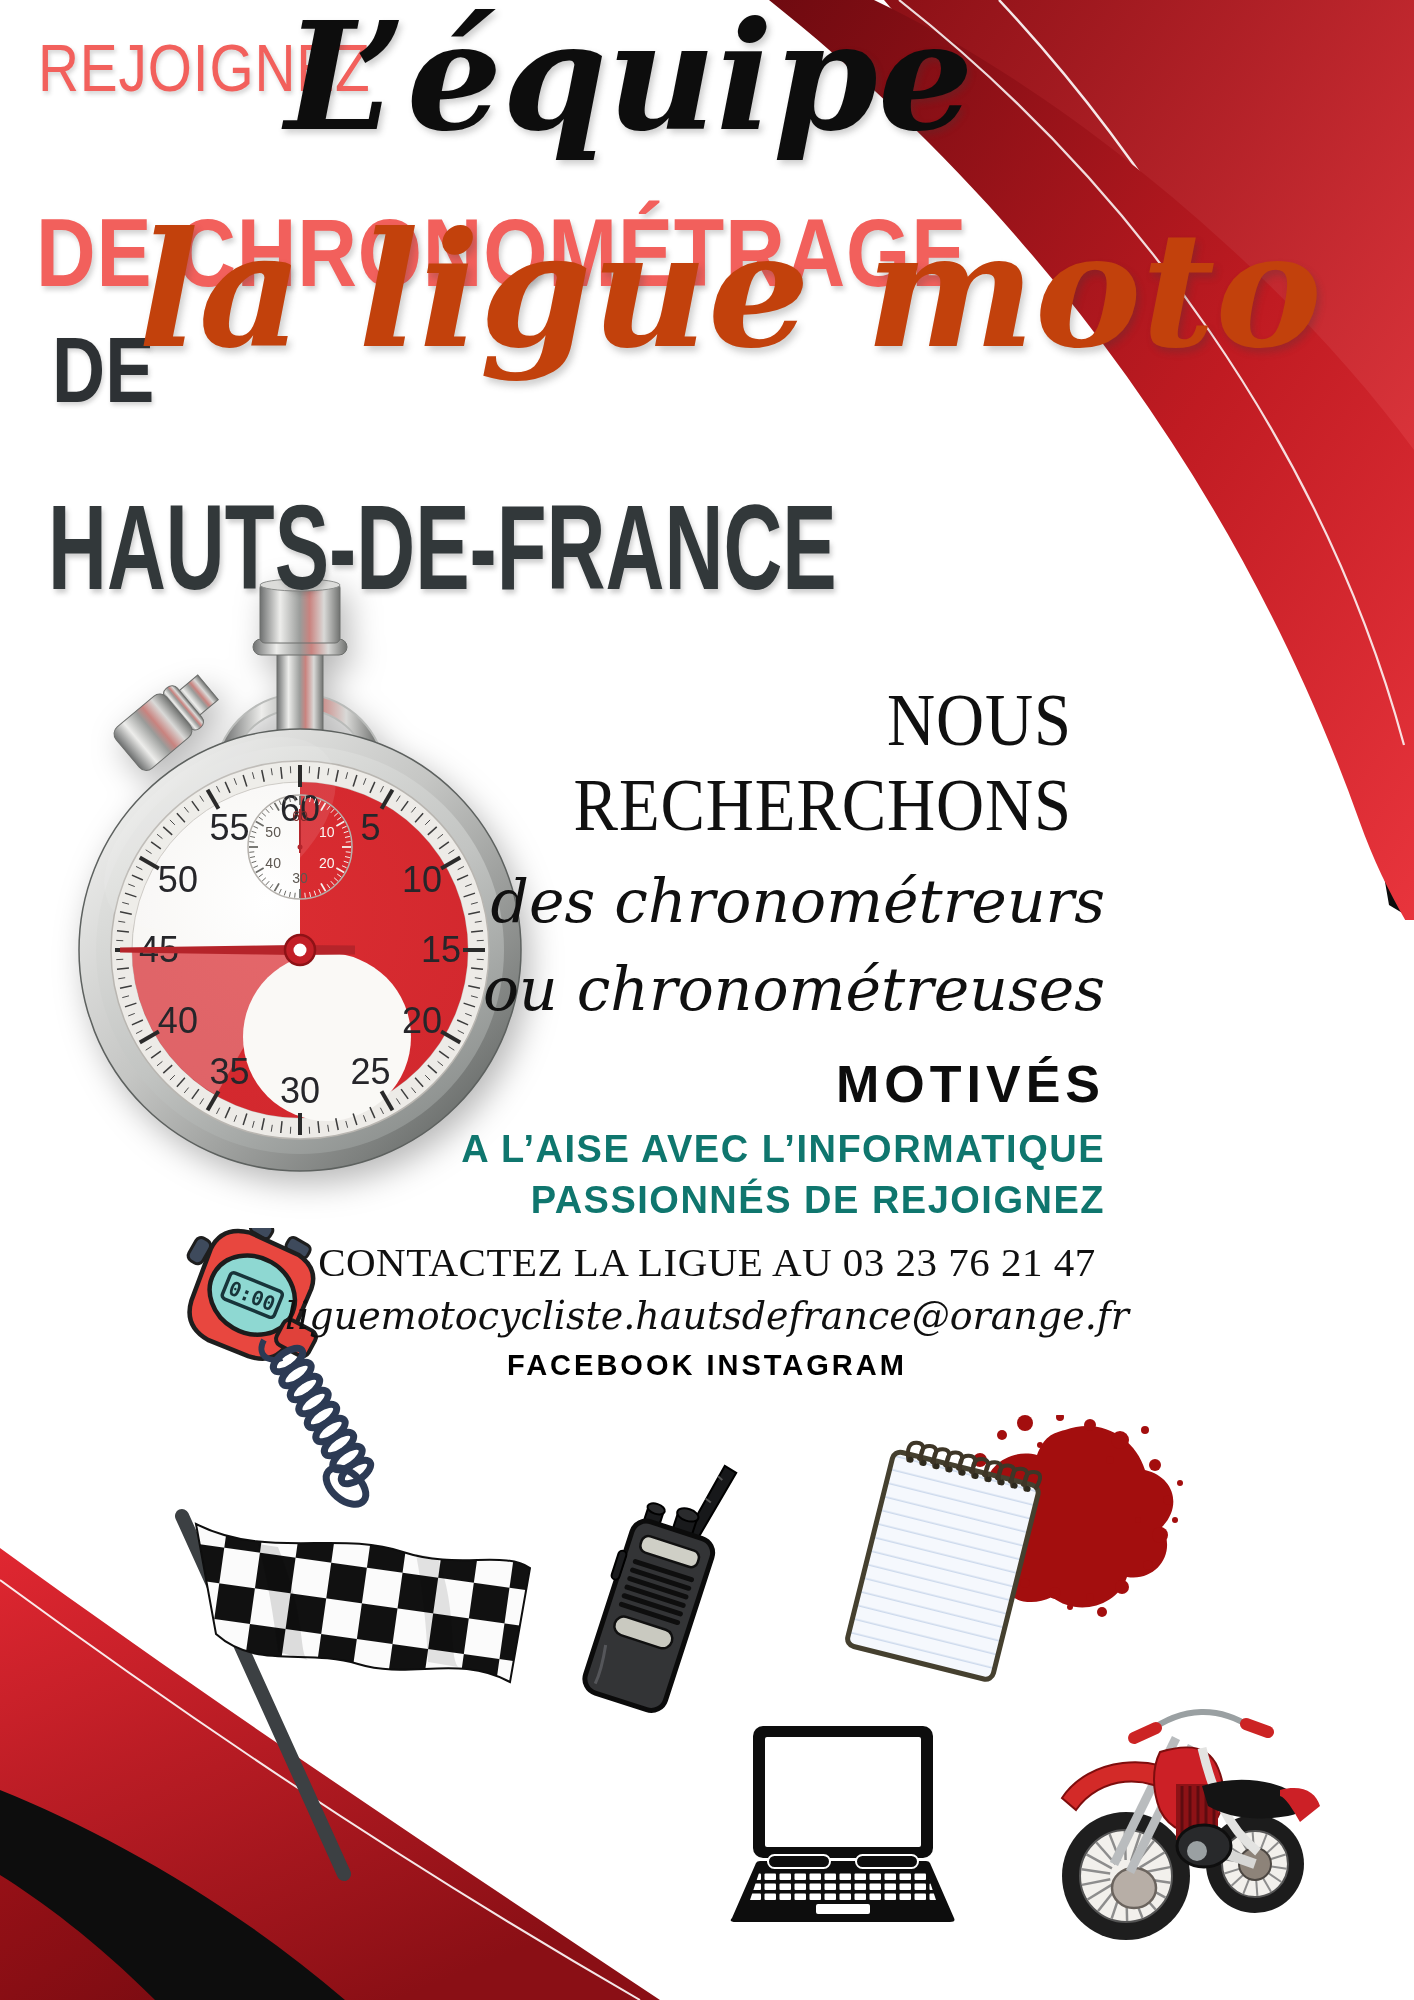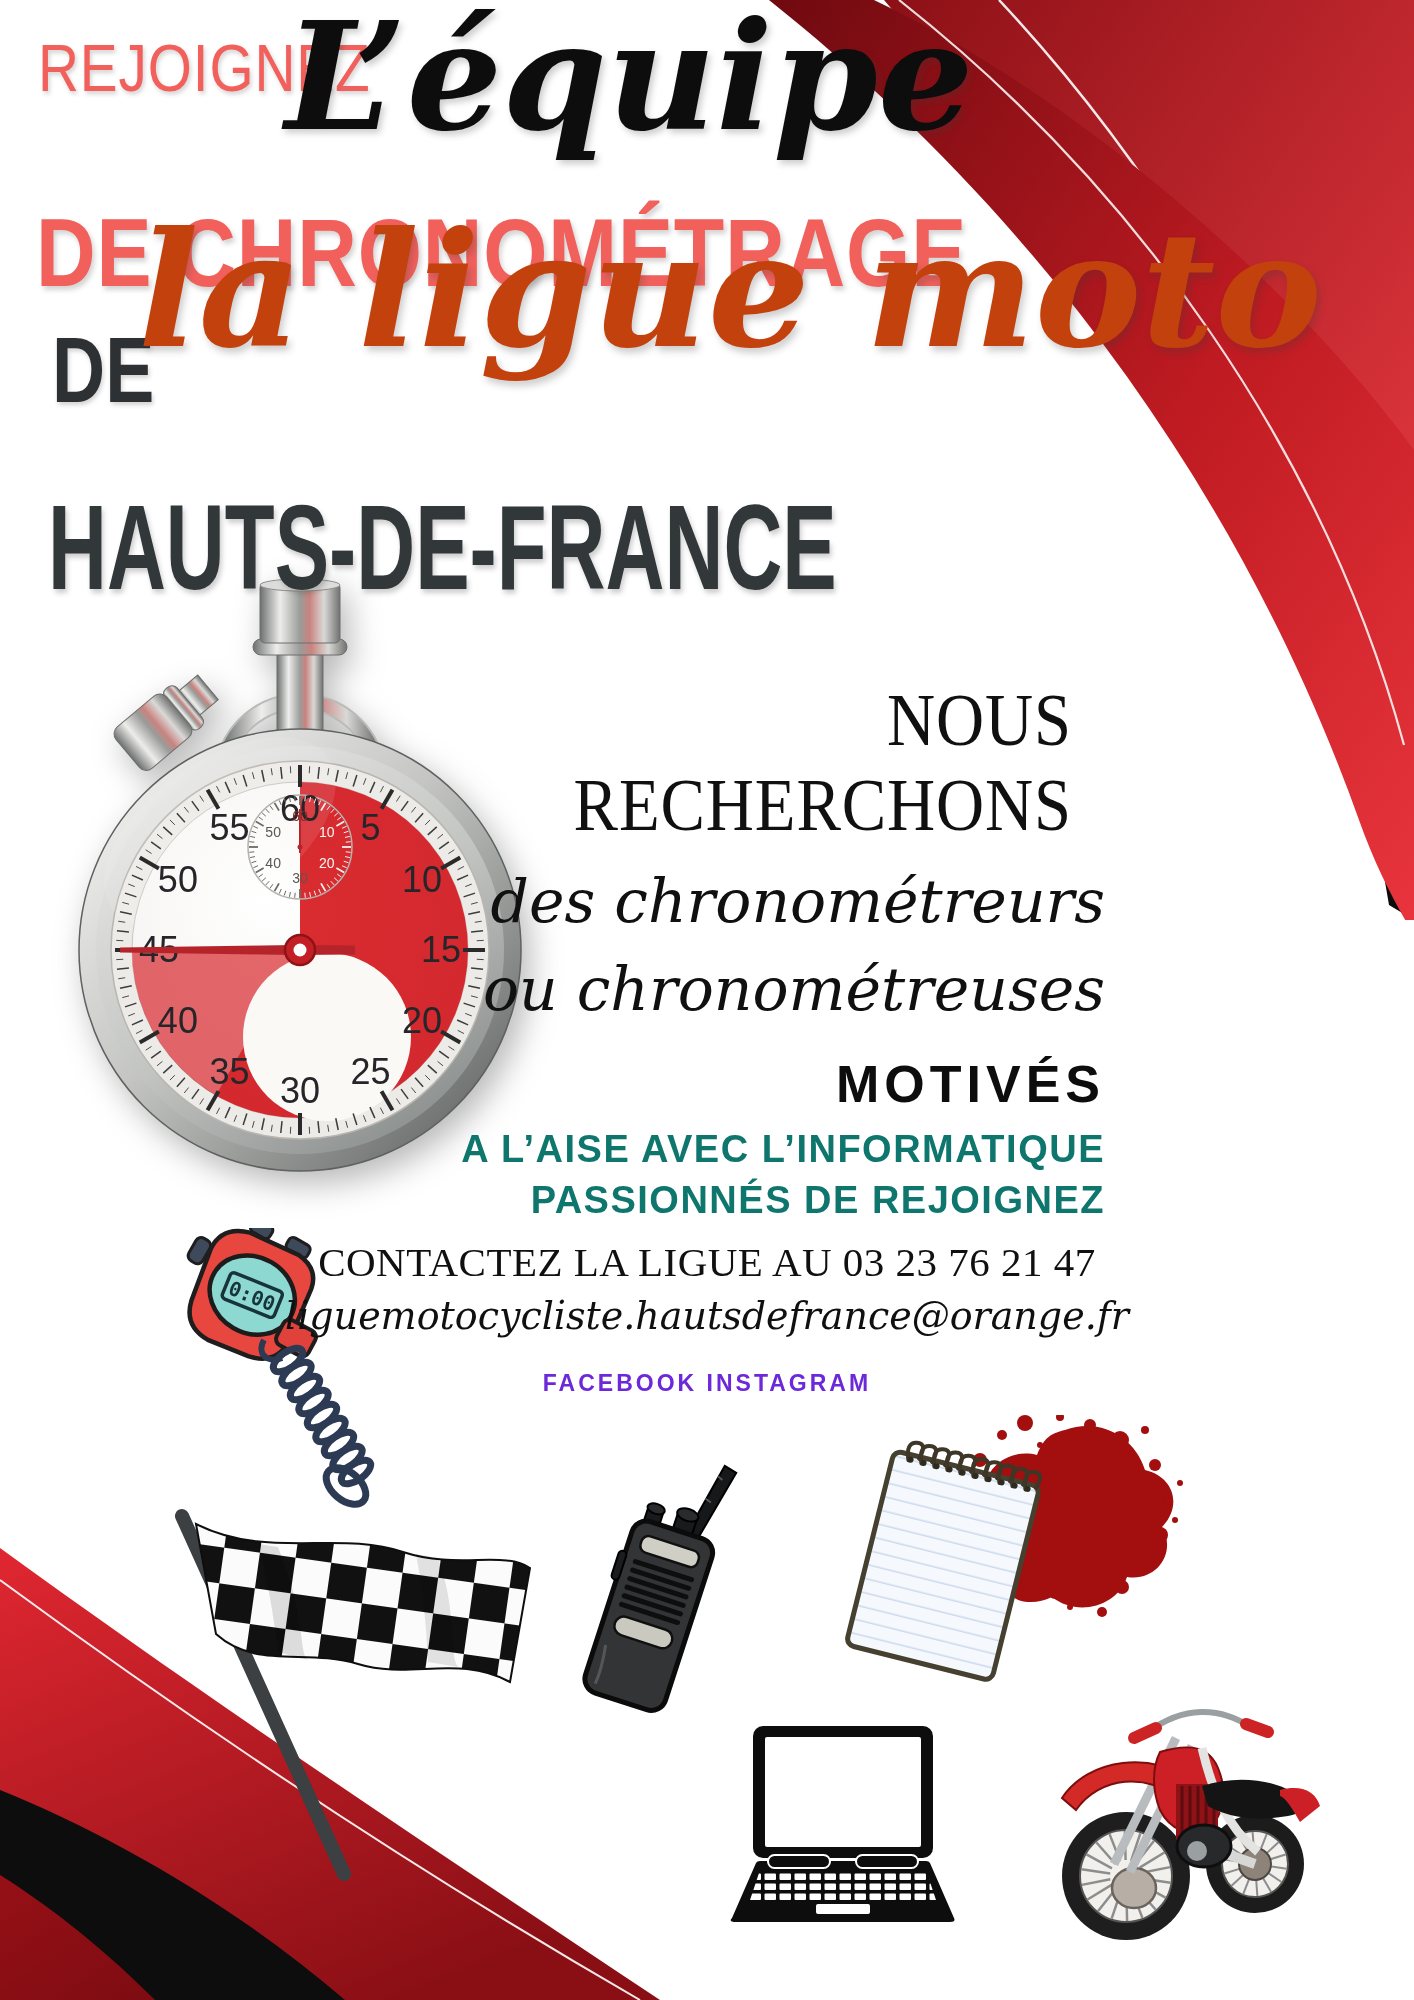--- a/index.html
+++ b/index.html
@@ -40,21 +40,21 @@
     margin-top:18px;}
   .rc-line3{margin-top:18px;}
   .rc-line4{font-size:52px;font-weight:bold;letter-spacing:5px;margin-top:30px;color:#0d0d0d;}
   .rc-line5,.rc-line6{font-size:38px;font-weight:bold;letter-spacing:1.5px;margin-top:8px;color:#0f766e;}
   .rc-line5{margin-top:14px;}
   
   .contact{left:0;top:1238px;width:1414px;text-align:center;z-index:3;color:#101010;}
   .ct-phone{font-family:"Liberation Serif",serif;font-size:41px;letter-spacing:.5px;}
   .ct-email{font-family:"DejaVu Serif",serif;font-style:italic;font-size:40px;margin-top:6px;
     transform:scaleX(.95);transform-origin:center;}
-  .ct-social{font-size:23px;font-weight:bold;letter-spacing:3px;margin-top:32px;color:#6d28d9;}
+  .ct-social{font-size:29px;font-weight:bold;letter-spacing:3px;margin-top:11px;color:#000000;}
   
   .gfx-hand{left:160px;top:1228px;width:230px;height:290px;z-index:2;}
   .gfx-flag{left:158px;top:1502px;width:400px;height:400px;z-index:2;}
   .gfx-radio{left:558px;top:1442px;width:185px;height:295px;z-index:2;}
   .gfx-note{left:840px;top:1415px;width:345px;height:290px;z-index:2;}
   .gfx-laptop{left:718px;top:1722px;width:250px;height:210px;z-index:2;}
   .gfx-bike{left:1048px;top:1686px;width:280px;height:280px;z-index:2;}
 </style>
 </head>
 <body>

